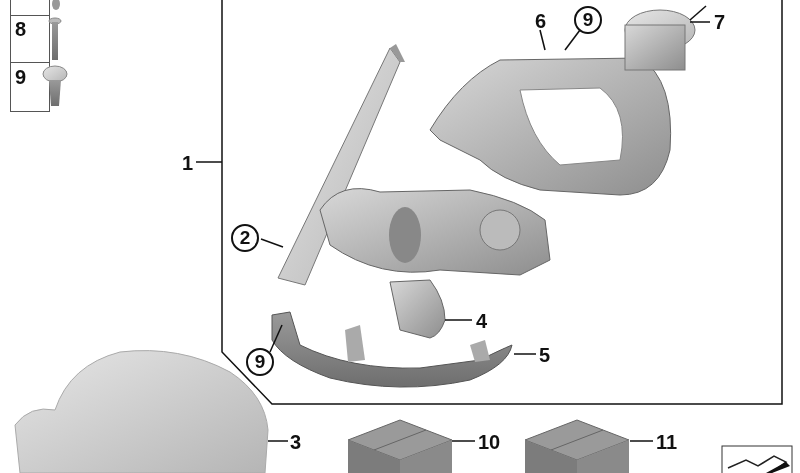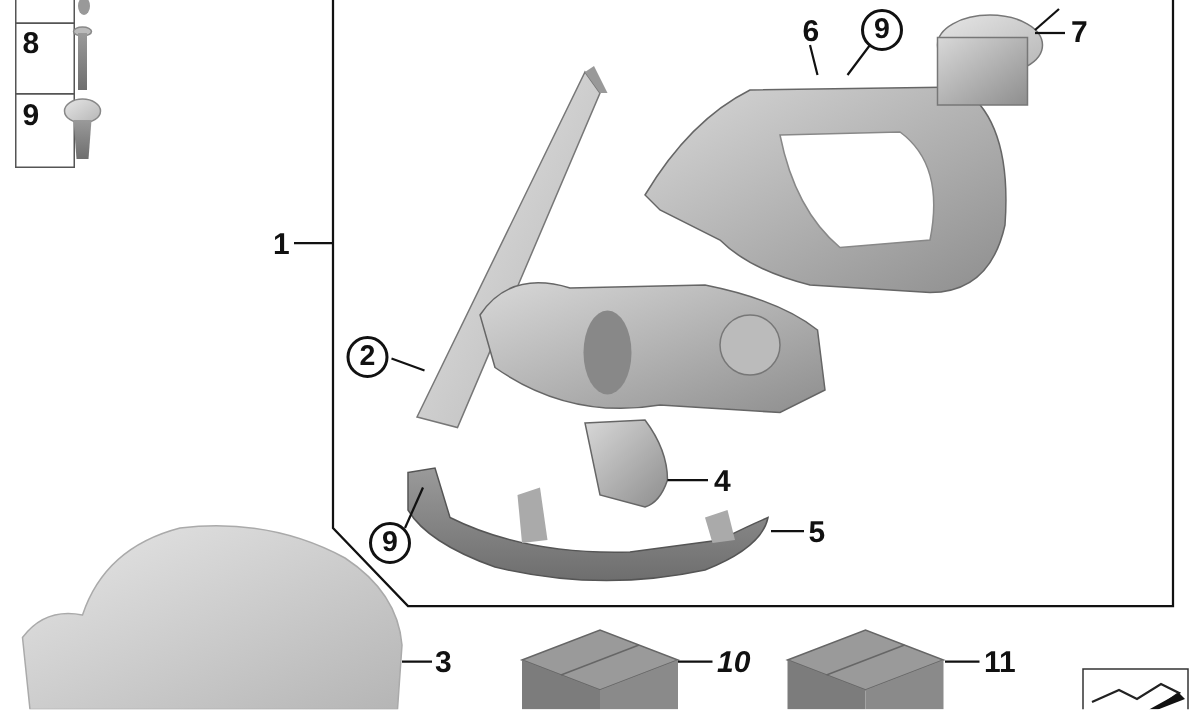--- a/index.html
+++ b/index.html
@@ -121,14 +121,14 @@
 
 <div class="lbl" style="left:182px;top:153px;">1</div>
 <div class="circ" style="left:231px;top:224px;">2</div>
 <div class="lbl" style="left:290px;top:432px;">3</div>
 <div class="lbl" style="left:476px;top:311px;">4</div>
 <div class="lbl" style="left:539px;top:345px;">5</div>
 <div class="lbl" style="left:535px;top:11px;">6</div>
 <div class="lbl" style="left:714px;top:12px;">7</div>
 <div class="circ" style="left:574px;top:6px;">9</div>
 <div class="circ" style="left:246px;top:348px;">9</div>
-<div class="lbl" style="left:478px;top:432px;font-style:italic;">10</div>
+<div class="lbl" style="left:478px;top:432px;">10</div>
 <div class="lbl" style="left:656px;top:432px;">11</div>
 
 </body></html>

